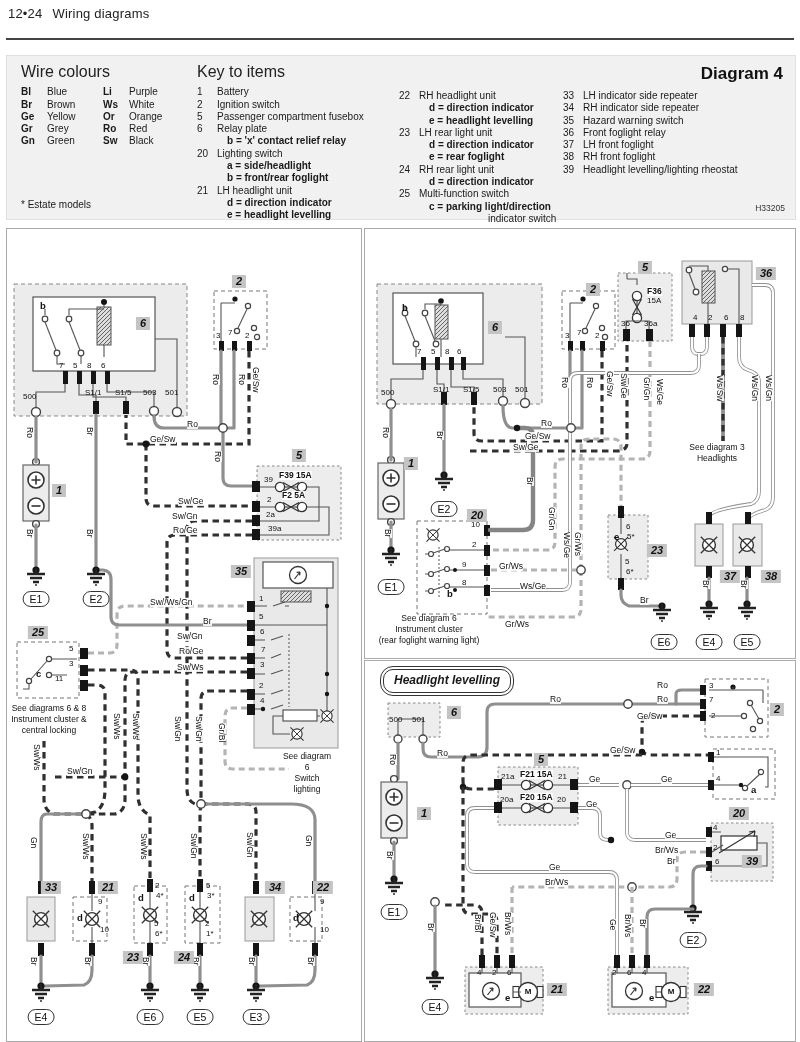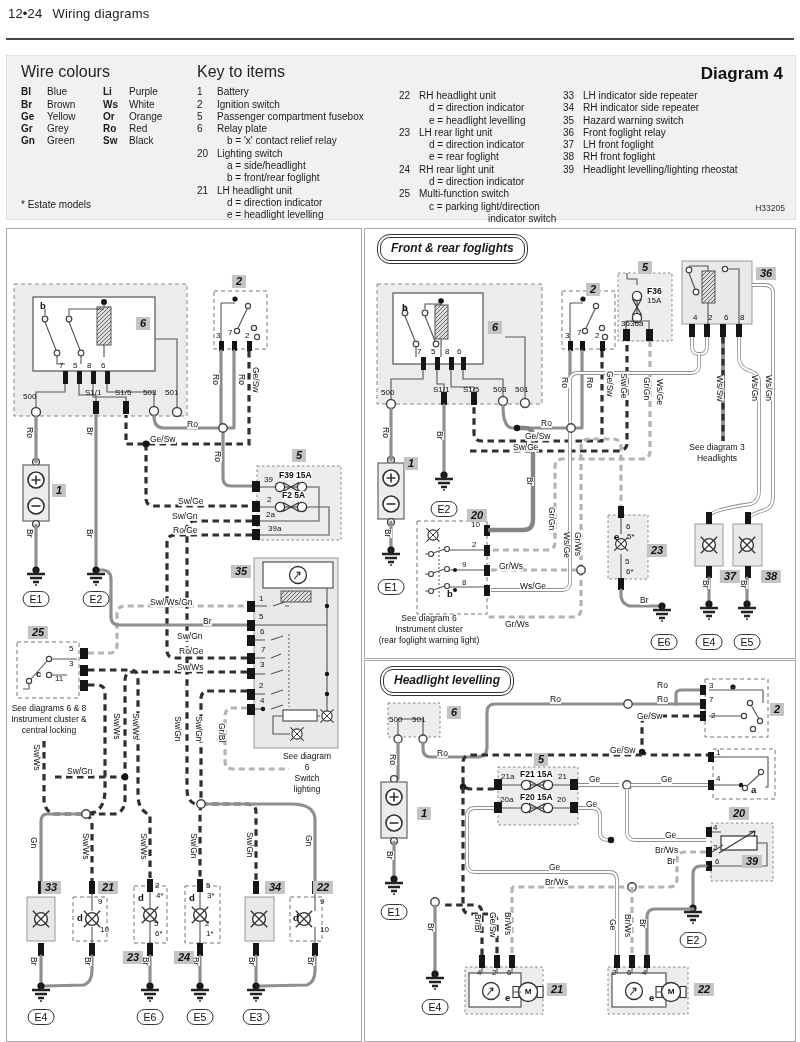--- a/index.html
+++ b/index.html
@@ -13,21 +13,21 @@
   .kcol{position:absolute;font-size:10px;line-height:12.3px;}
   .ktitle{font-size:16px;margin-bottom:8px;color:#222;}
   .kdiag{position:absolute;right:12px;top:8px;font-size:17px;font-weight:bold;color:#111;}
   .kcode{position:absolute;right:10px;bottom:6px;font-size:8.5px;color:#333;}
   .wcrow{display:flex;}
   .wca{font-weight:bold;width:26px;}
   .wcn{width:56px;}
   .knote{position:absolute;left:0;top:133px;font-size:10px;}
   .krow{display:flex;gap:5px;}
   .knum{min-width:15px;}
-  .krow.sub{padding-left:10px;}
+  .krow.sub{padding-left:10px;font-weight:bold;}
   .krow.sub2{padding-left:44px;gap:30px;}
   
   .diag{position:absolute;background:#fff;border:1px solid #aaa;}
   #pl{left:6px;top:228px;width:354px;height:812px;}
   #prt{left:364px;top:228px;width:430px;height:429px;}
   #prb{left:364px;top:660px;width:430px;height:380px;}
   .diag svg{position:absolute;left:0;top:0;z-index:1;}
   .laylabels{position:absolute;left:0;top:0;right:0;bottom:0;z-index:3;}
   .ptitle{position:absolute;z-index:4;font-size:12px;font-weight:bold;font-style:italic;
           padding:3px 10px;background:#fff;border:1.4px solid #333;border-radius:10px;
@@ -553,21 +553,20 @@
         <span class="lb v" style="left: 22px; top: 728px;">Br</span>
         <span class="lb v" style="left: 76px; top: 728px;">Br</span>
         <span class="lb v" style="left: 134px; top: 728px;">Br</span>
         <span class="lb v" style="left: 184px; top: 728px;">Br</span>
         <span class="lb v" style="left: 240px; top: 728px;">Br</span>
         <span class="lb v" style="left: 299px; top: 728px;">Br</span>
       </div>
   </div>
 
   <div class="diag" id="prt">
-    <div class="ptitle" style="left:15px;top:8px;">Front &amp; rear foglights</div>
     <svg width="430" height="429" viewBox="0 0 430 429">
       <g>
         <rect x="12" y="55" width="165" height="120" class="boxd"></rect>
         <rect x="28" y="64" width="90" height="71" class="boxs"></rect>
         <rect x="70" y="76" width="13" height="34" class="coil"></rect>
         <circle cx="40" cy="84" r="2.8" class="cc"></circle>
           <path class="th" d="M40,87 L50,112"></path>
           <circle cx="51" cy="115" r="2.8" class="cc"></circle>
         <circle cx="60" cy="84" r="2.8" class="cc"></circle>
           <path class="th" d="M60,87 L70,112"></path>
@@ -719,21 +718,21 @@
         <span class="lb p" style="left: 68px; top: 157px;">S1/1</span>
         <span class="lb p" style="left: 98px; top: 157px;">S1/5</span>
         <span class="lb p" style="left: 128px; top: 157px;">503</span>
         <span class="lb p" style="left: 150px; top: 157px;">501</span>
         <span class="lb p" style="left: 200px; top: 103px;">3</span>
         <span class="lb p" style="left: 212px; top: 100px;">7</span>
         <span class="lb p" style="left: 230px; top: 103px;">2</span>
         <span class="lb f" style="left: 282px; top: 58px;">F36</span>
         <span class="lb p" style="left: 282px; top: 68px;">15A</span>
         <span class="lb p" style="left: 256px; top: 91px;">36</span>
-        <span class="lb p" style="left: 265px; top: 91px;">36a</span>
+        <span class="lb p" style="left: 279px; top: 91px;">36a</span>
         <span class="lb p" style="left: 328px; top: 85px;">4</span>
         <span class="lb p" style="left: 343px; top: 85px;">2</span>
         <span class="lb p" style="left: 359px; top: 85px;">6</span>
         <span class="lb p" style="left: 375px; top: 85px;">8</span>
         <span class="lb p" style="left: 106px; top: 292px;">10</span>
         <span class="lb p" style="left: 107px; top: 312px;">2</span>
         <span class="lb p" style="left: 97px; top: 332px;">9</span>
         <span class="lb p" style="left: 97px; top: 350px;">8</span>
         <span class="lb p" style="left: 261px; top: 294px;">6</span>
         <span class="lb p" style="left: 262px; top: 304px;">5*</span>

